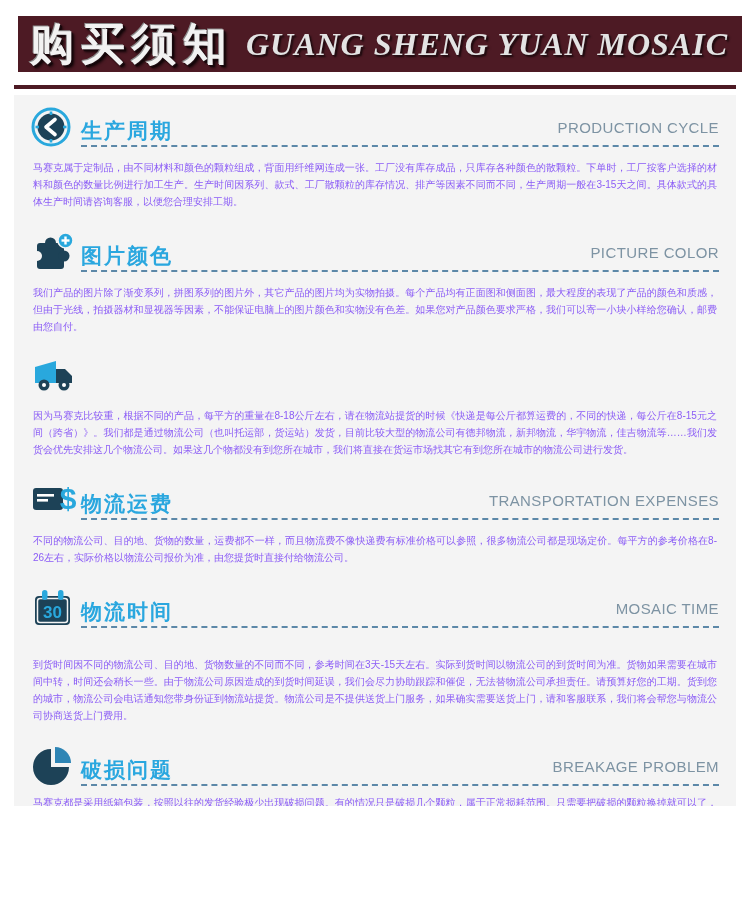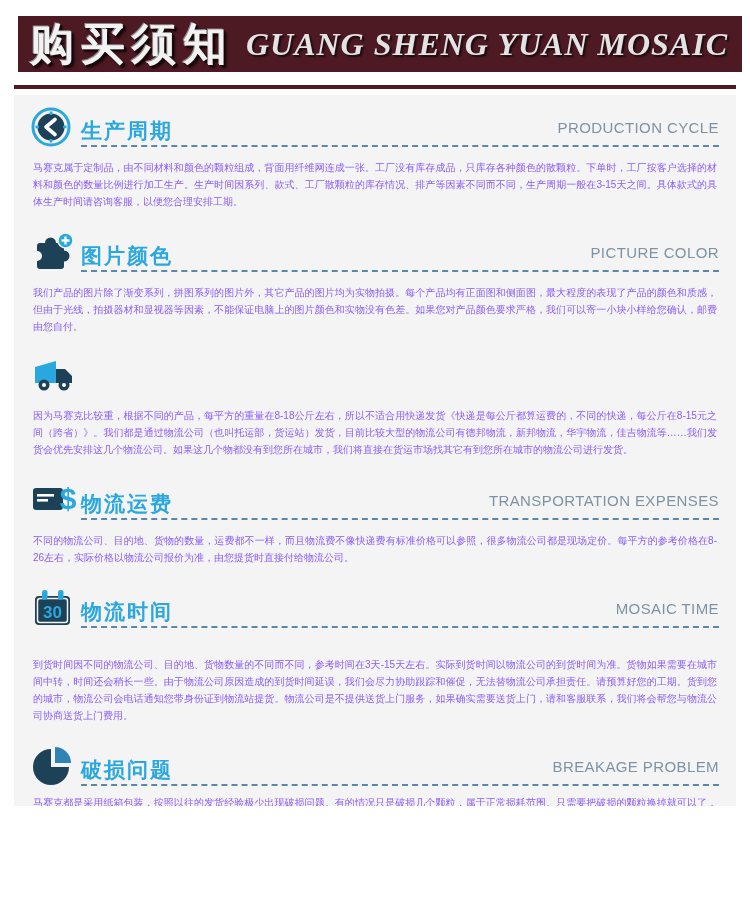--- a/index.html
+++ b/index.html
@@ -97,21 +97,21 @@
           <svg viewBox="0 0 48 40" width="48" height="40">
             <polygon points="4,10 25,4 25,26 4,26" fill="#29a8dd"></polygon>
             <path d="M25,12 h9 l7,7 v7 h-16 z" fill="#1d4257"></path>
             <circle cx="13" cy="28" r="5.5" fill="#1d4257"></circle>
             <circle cx="13" cy="28" r="2" fill="#ffffff"></circle>
             <circle cx="33" cy="28" r="5.5" fill="#1d4257"></circle>
             <circle cx="33" cy="28" r="2" fill="#ffffff"></circle>
           </svg>
         </span>
       </div>
-      <p class="sec-body">因为马赛克比较重，根据不同的产品，每平方的重量在8-18公斤左右，所以不适合用快递发货《快递是每公斤都算运费的，不同的快递，每公斤在8-15元之间（跨省）》。我们都是通过物流公司（也叫托运部，货运站）发货，目前比较大型的物流公司有德邦物流，新邦物流，华宇物流，佳吉物流等……我们发货会优先安排这几个物流公司。如果这几个物都没有到您所在城市，我们将直接在货运市场找其它有到您所在城市的物流公司进行发货。</p>
+      <p class="sec-body">因为马赛克比较重，根据不同的产品，每平方的重量在8-18公斤左右，请在物流站提货的时候《快递是每公斤都算运费的，不同的快递，每公斤在8-15元之间（跨省）》。我们都是通过物流公司（也叫托运部，货运站）发货，目前比较大型的物流公司有德邦物流，新邦物流，华宇物流，佳吉物流等……我们发货会优先安排这几个物流公司。如果这几个物都没有到您所在城市，我们将直接在货运市场找其它有到您所在城市的物流公司进行发货。</p>
     </div>
 
     <div class="section s4">
       <div class="sec-head">
         <span class="sec-icon">
           <svg viewBox="0 0 48 40" width="48" height="40">
             <rect x="2" y="8" width="30" height="22" rx="3" fill="#1d4257"></rect>
             <rect x="6" y="14" width="17" height="2.6" fill="#ffffff"></rect>
             <rect x="6" y="19" width="11" height="2.6" fill="#ffffff"></rect>
             <text x="37" y="29" font-size="30" fill="#29a8dd" text-anchor="middle">$</text>

